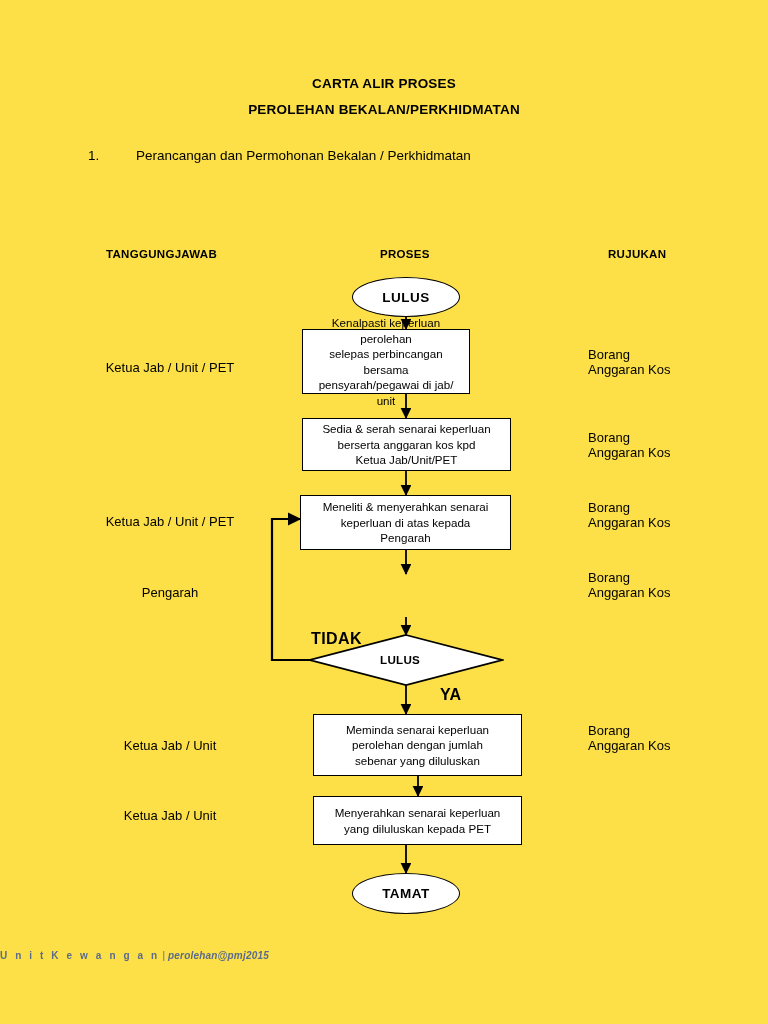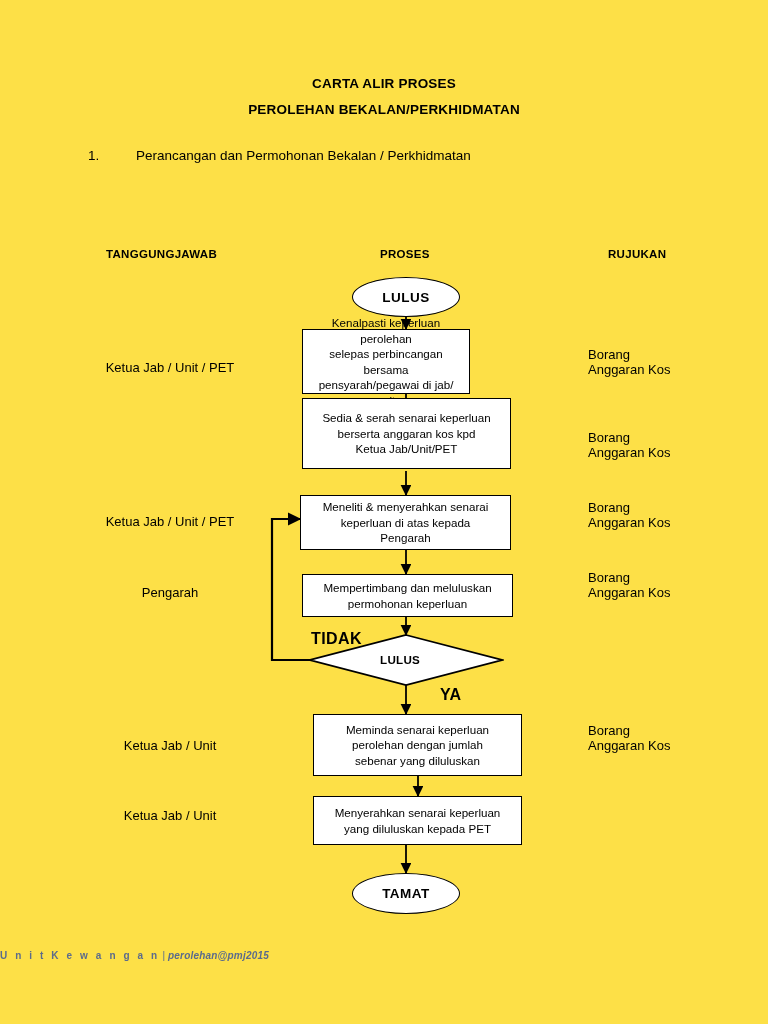--- a/index.html
+++ b/index.html
@@ -193,36 +193,32 @@
   <div class="shape terminator" style="left:352px; top:277px; width:108px; height:40px;">
     <span>LULUS</span>
   </div>
 
   <div class="shape proc-box" style="left:302px; top:329px; width:168px; height:65px;">
     <span>Kenalpasti keperluan perolehan
 selepas perbincangan bersama
 pensyarah/pegawai di jab/ unit</span>
   </div>
 
-  <div class="shape proc-box" style="left:302px; top:398px; width:209px; height:71px;">
+  <div class="shape proc-box" style="left:302px; top:418px; width:209px; height:53px;">
     <span>Sedia &amp; serah senarai keperluan
 berserta anggaran kos kpd
 Ketua Jab/Unit/PET</span>
   </div>
 
   <div class="shape proc-box" style="left:300px; top:495px; width:211px; height:55px;">
     <span>Meneliti &amp; menyerahkan senarai
 keperluan di atas kepada
 Pengarah</span>
   </div>
 
-  <div class="shape proc-box" style="left:302px; top:574px; width:211px; height:43px;">
-    <span>Mempertimbang dan meluluskan
-permohonan keperluan</span>
-  </div>
 
   <div class="shape proc-box" style="left:313px; top:796px; width:209px; height:49px;">
     <span>Menyerahkan senarai keperluan
 yang diluluskan kepada PET</span>
   </div>
 
   <div class="shape proc-box" style="left:313px; top:714px; width:209px; height:62px;">
     <span>Meminda senarai keperluan
 perolehan dengan jumlah
 sebenar yang diluluskan</span>

